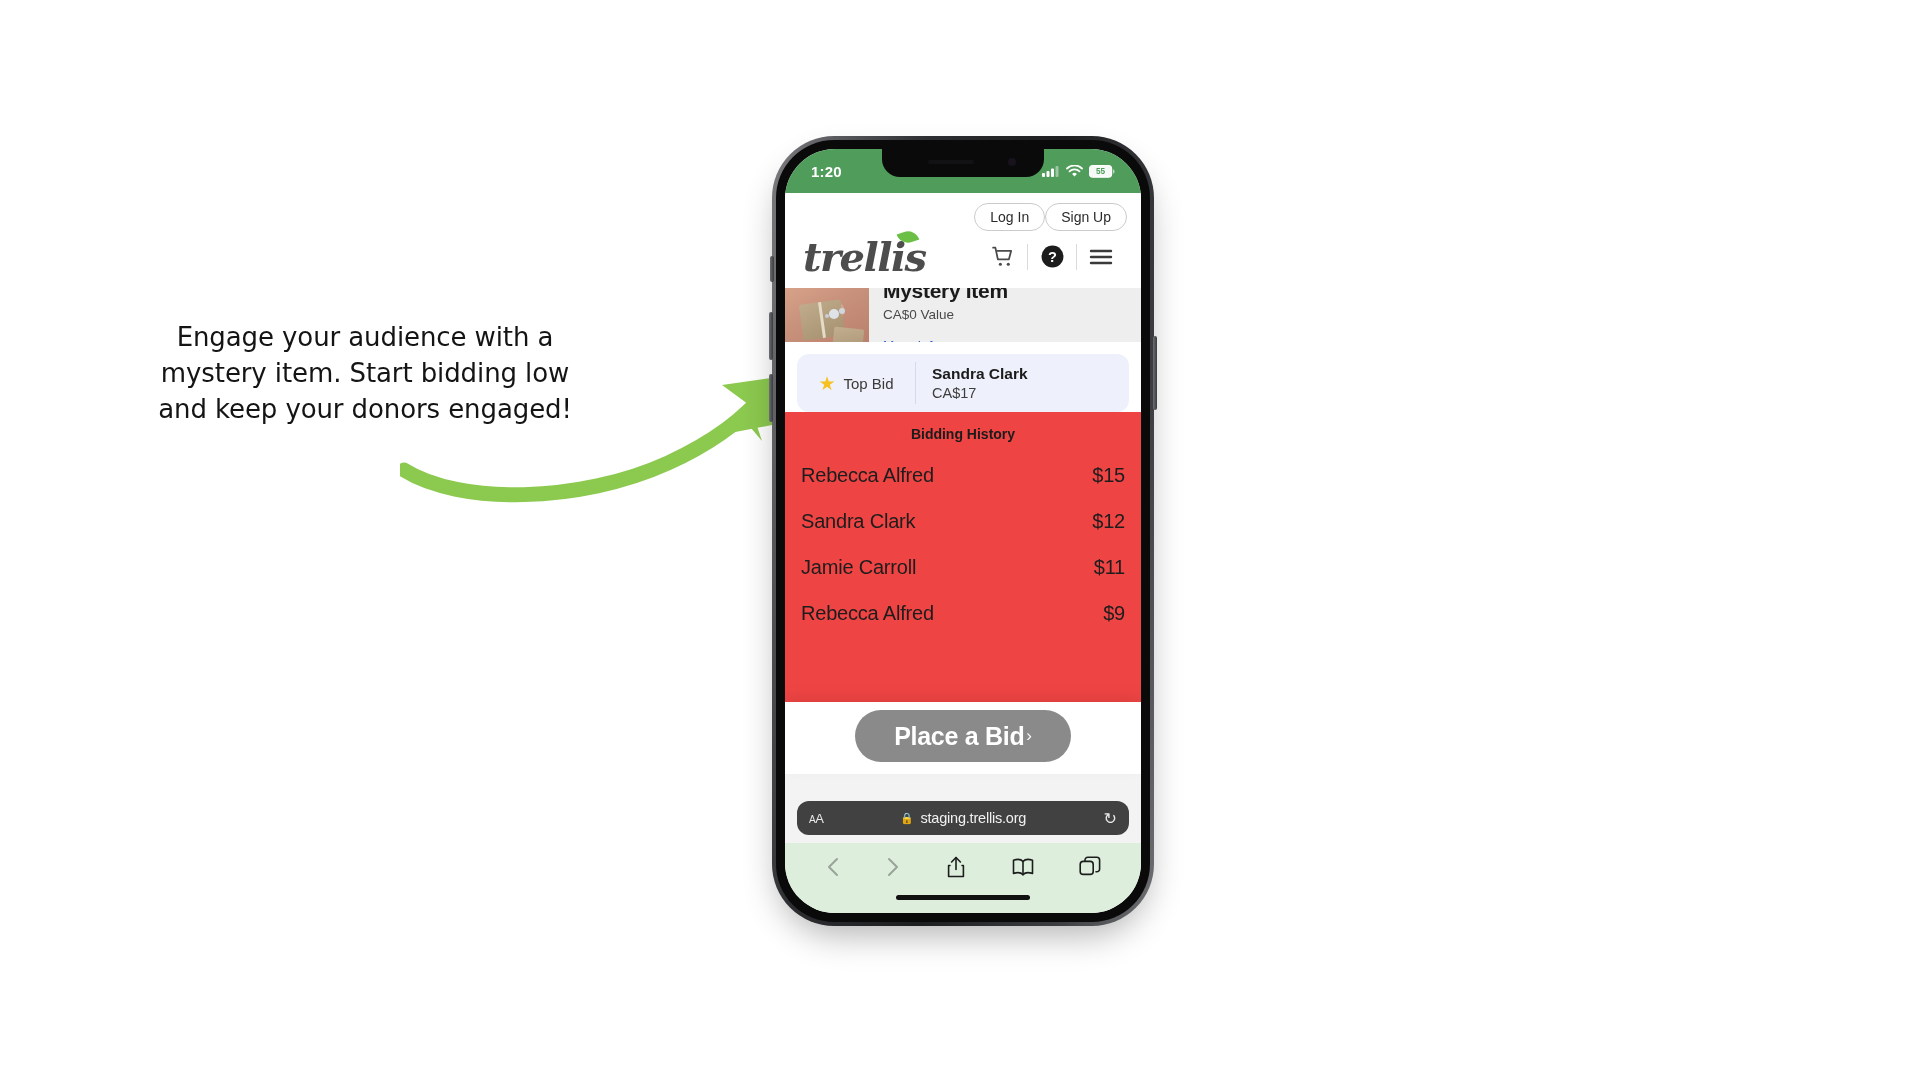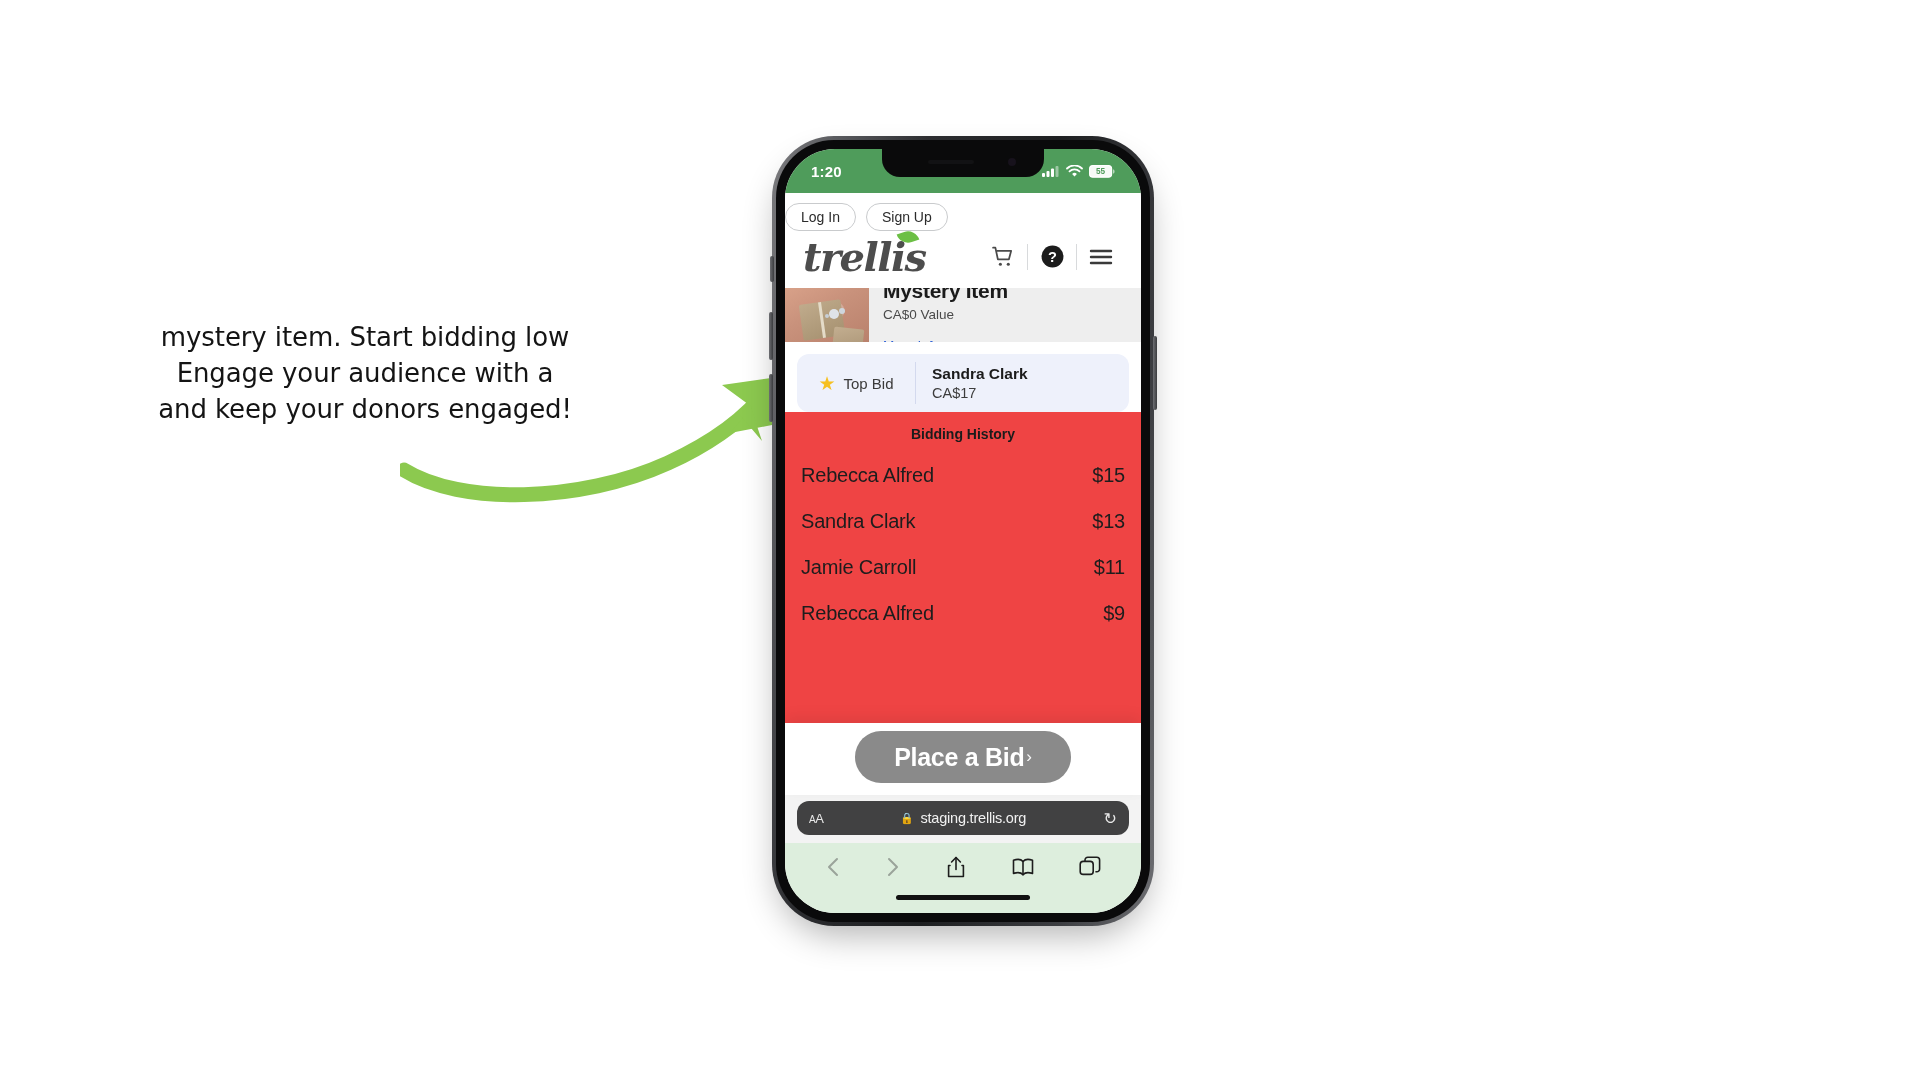--- a/index.html
+++ b/index.html
@@ -72,21 +72,21 @@
     position: absolute; left: 50%; transform: translateX(-50%); top: -2px;
     width: 162px; height: 30px; background: #0a0a0b;
     border-bottom-left-radius: 18px; border-bottom-right-radius: 18px;
     z-index: 9;
   }
   .notch-cam { position:absolute; right:28px; top:11px; width:8px; height:8px; border-radius:50%; background:#17121c; }
   .notch-spk { position:absolute; left:46px; top:13px; width:46px; height:4px; border-radius:3px; background:#121214; }
 
   
   .site-header { background:#fff; flex:none; padding: 6px 0 8px 0; position: relative; }
-  .auth-row { display:flex; justify-content:flex-start; gap:10px; padding: 4px 14px 0 0; }
+  .auth-row { display:flex; justify-content:flex-end; padding: 4px 14px 0 0; }
   .pill {
     border:1px solid #c9cbcd; border-radius:20px; background:#fff;
     font-size:14px; color:#2b2b2b; padding: 6px 15px; font-family:"Liberation Sans",sans-serif;
     cursor:pointer; line-height:1;
   }
   .brand-row { display:flex; align-items:center; justify-content:space-between; padding: 2px 16px 0 18px; }
   .logo { position:relative; display:inline-block; }
   .logo-text {
     font-family: "DejaVu Serif", serif; font-style: italic; font-weight: bold;
     font-size: 40px; color: #4d4d4d; letter-spacing: -1.5px;
@@ -157,21 +157,21 @@
     display:flex; align-items:center; justify-content:center; gap: 2px;
     cursor:pointer; letter-spacing:-.3px;
     font-family:"Liberation Sans",sans-serif;
   }
   .cta-chev { font-size: 17px; font-weight: normal; opacity: .95; }
 
   
   .safari-url-wrap { flex:none; background:#f3f3f3; padding: 6px 12px 8px 12px; }
   .safari-url {
     background:#414142; border-radius:12px; height:34px;
-    display:flex; align-items:center; padding: 0 12px; position:relative;
+    display:flex; align-items:center; padding: 0 12px; position:relative;margin-top:21px;
   }
   .aa { color:#e8e8e8; font-size:13px; letter-spacing:-.5px; }
   .aa small { font-size:10px; }
   .url-center { flex:1; display:flex; align-items:center; justify-content:center; gap:6px; }
   .lock { font-size:11px; color:#d6d6d6; }
   .url-text { color:#f1f1f1; font-size:14.5px; letter-spacing:-.2px; }
   .reload { color:#e8e8e8; font-size:16px; }
 
   .safari-tools {
     flex:none; background:#ddeedd; height: 48px;
@@ -180,22 +180,22 @@
   .tool { cursor:pointer; display:flex; align-items:center; justify-content:center; }
   .home-ind-wrap { flex:none; background:#ddeedd; height: 22px; display:flex; align-items:flex-start; justify-content:center; padding-top:4px; }
   .home-ind { width: 134px; height: 5px; border-radius:3px; background:#111; }
 </style>
 </head>
 <body>
 
 <div id="stage">
 
   <div class="annotation">
+    <div>Engage your audience with a</div>
     <div>mystery item. Start bidding low</div>
-    <div>Engage your audience with a</div>
     <div>and keep your donors engaged!</div>
   </div>
 
   <svg class="arrow-svg" viewBox="0 0 420 150">
     <path d="M4 115 C 60 150, 180 148, 268 108 C 318 85, 350 58, 368 34" stroke="#8cc94f" stroke-width="15" fill="none" stroke-linecap="round"></path>
     <path d="M378 22 L 322 30 L 352 52 L 330 78 L 372 70 Z" fill="#8cc94f"></path>
     <path d="M378 22 L 350 50 L 362 86 L 340 60 Z" fill="#8cc94f"></path>
   </svg>
 
   <div class="phone-wrap">
@@ -304,21 +304,21 @@
           </div>
 
           <div class="history">
             <div class="hist-title">Bidding History</div>
             <div class="hist-row">
               <span class="hist-name">Rebecca Alfred</span>
               <span class="hist-amt">$15</span>
             </div>
             <div class="hist-row">
               <span class="hist-name">Sandra Clark</span>
-              <span class="hist-amt">$13</span>
+              <span class="hist-amt">$12</span>
             </div>
             <div class="hist-row">
               <span class="hist-name">Jamie Carroll</span>
               <span class="hist-amt">$11</span>
             </div>
             <div class="hist-row">
               <span class="hist-name">Rebecca Alfred</span>
               <span class="hist-amt">$9</span>
             </div>
           </div>

